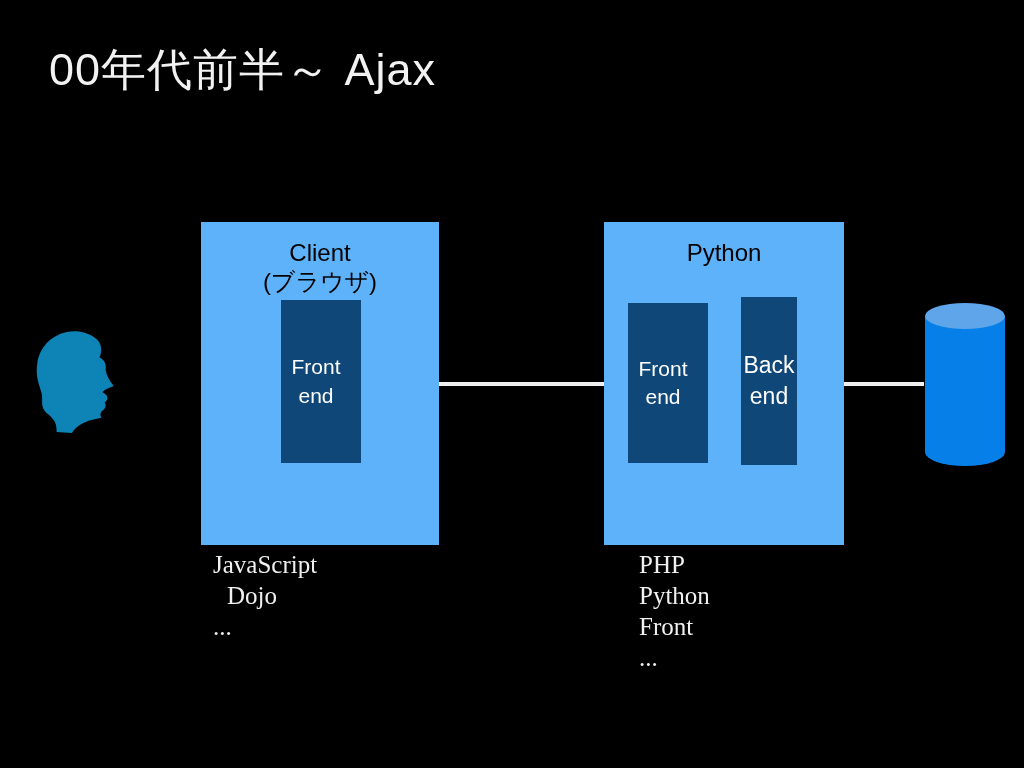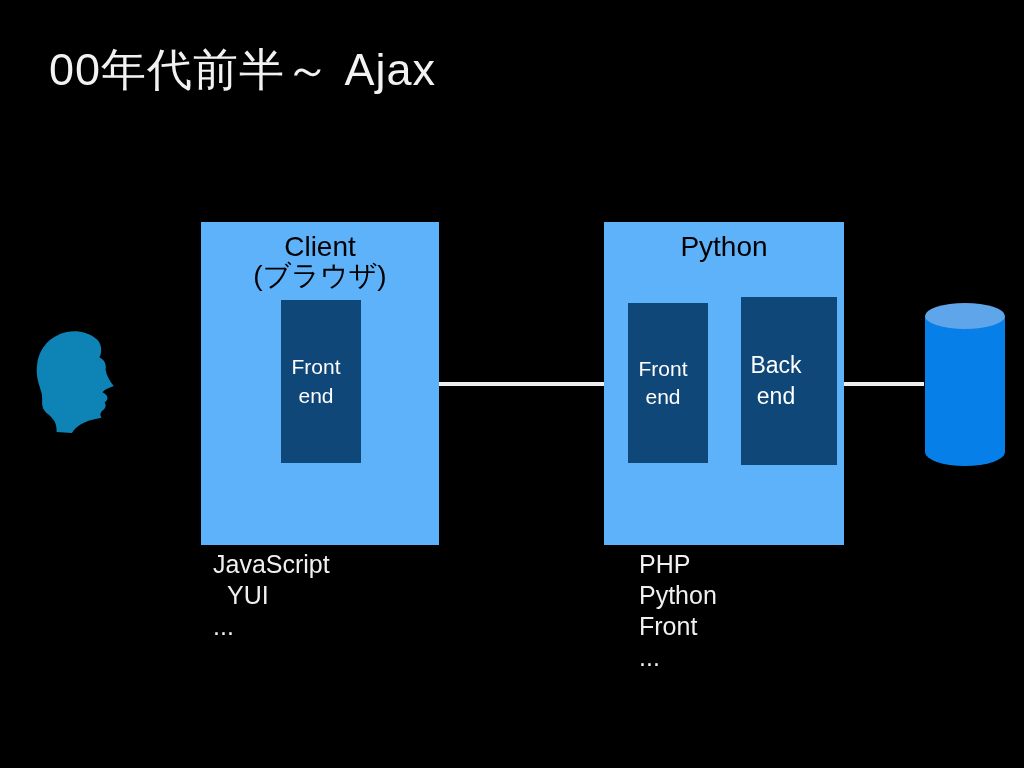--- a/index.html
+++ b/index.html
@@ -17,47 +17,48 @@
     color:var(--title-text,#F2F2F2);
     letter-spacing:1px;white-space:nowrap;margin:0;
   }
   .container-box{
     position:absolute;top:222px;height:323px;
     background:var(--container-box,#5DB2FA);
   }
   .client-box{left:190px;width:238px;}
   .server-box{left:593px;width:240px;}
   .box-title{
-    text-align:center;padding-top:10px;
-    font-size:28px;line-height:29px;
+    text-align:center;padding-top:16px;
+    font-size:24px;line-height:29px;
     color:var(--box-title-text,#000);
   }
   .inner-box{
     position:absolute;
     background:var(--inner-box,#0F4778);
     color:var(--inner-box-text,#fff);
     display:flex;align-items:center;
     text-align:center;
   }
   .inner-box .inner-label{width:70px;line-height:1.35;}
   .client-frontend{left:80px;top:78px;width:80px;height:163px;font-size:21px;}
   .server-frontend{left:24px;top:81px;width:80px;height:160px;font-size:21px;}
-  .server-backend{left:137px;top:75px;width:96px;height:168px;font-size:23px;}
+  .server-backend{left:137px;top:75px;width:56px;height:168px;font-size:23px;}
   .connector{
     position:absolute;height:4px;
     background:var(--connector,#EFEFEF);
   }
   .connector-client-server{left:428px;top:382px;width:165px;}
   .connector-server-db{left:833px;top:382px;width:80px;}
   .user-icon-wrap{position:absolute;left:24px;top:331px;width:80px;height:102px;}
   .db-icon-wrap{position:absolute;left:913px;top:302px;width:82px;height:166px;}
   .tech-list{
     position:absolute;top:549px;
     font-size:25px;line-height:31px;
     color:var(--list-text,#F0F0F0);
+    font-family:Liberation Serif, serif;
   }
   .client-tech-list{left:202px;}
   .server-tech-list{left:628px;}
   .tech-item.indent{padding-left:14px;}
 </style>
 </head>
 <body>
 
 <div class="slide">
 
@@ -114,21 +115,21 @@
 
   <div class="db-icon-wrap">
     <svg width="82" height="166" viewBox="0 0 82 166" aria-hidden="true">
       <path fill="var(--cylinder-body,#0680E8)" d="M1,14 L1,150 A40,14 0 0 0 81,150 L81,14 Z"></path>
       <ellipse cx="41" cy="14" rx="40" ry="13" fill="var(--cylinder-top,#5EA5EA)"></ellipse>
     </svg>
   </div>
 
   <div class="tech-list client-tech-list">
       <div class="tech-item">JavaScript</div>
-      <div class="tech-item indent">YUI</div>
+      <div class="tech-item indent">Dojo</div>
       <div class="tech-item">...</div>
     </div>
 
   <div class="tech-list server-tech-list">
       <div class="tech-item">PHP</div>
       <div class="tech-item">Python</div>
       <div class="tech-item">Front</div>
       <div class="tech-item">...</div>
     </div>
 

